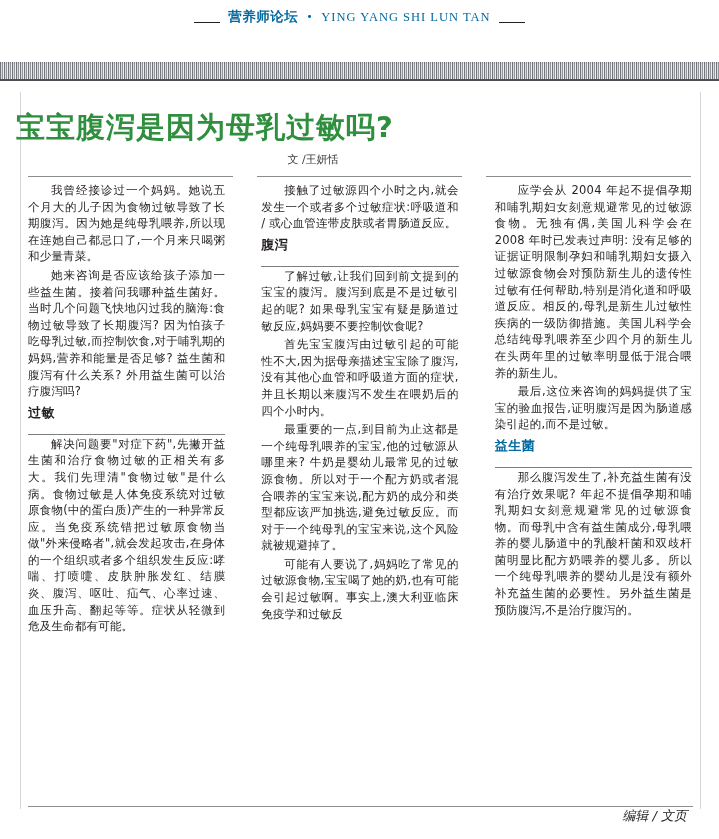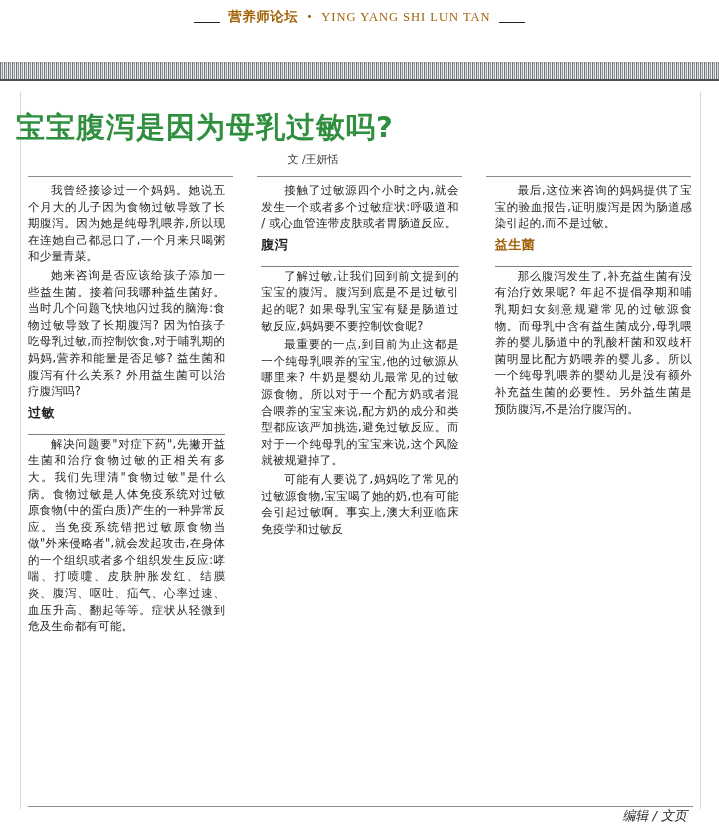--- a/index.html
+++ b/index.html
@@ -33,21 +33,21 @@
     display: flex;
     align-items: center;
     justify-content: center;
   }
   .header-inner {
     display: flex;
     align-items: center;
     gap: 8px;
     font-size: 13px;
     letter-spacing: 0.5px;
-    color: #a16207;
+    color: #0369a1;
   }
   .header-rule {
     display: inline-block;
     width: 26px;
     height: 1px;
     background: #231f20;
     position: relative;
     top: 5px;
   }
   .header-cn {
@@ -166,21 +166,21 @@
     color: #231f20;
     margin: 4px 0 1px 0;
     letter-spacing: 0.5px;
     border-bottom: 1px solid #7c7f82;
     display: block;
     width: 100%;
     padding-bottom: 13px;
     line-height: 17px;
   }
   .subhead.green {
-    color: #a16207;
+    color: #0369a1;
   }
 
   
   .footer {
     position: absolute;
     right: 32px;
     bottom: 14px;
     font-size: 13px;
     color: #231f20;
     font-style: italic;
@@ -247,25 +247,27 @@
       <p>我曾经接诊过一个妈妈。她说五个月大的儿子因为食物过敏导致了长期腹泻。因为她是纯母乳喂养,所以现在连她自己都忌口了,一个月来只喝粥和少量青菜。</p>
       <p>她来咨询是否应该给孩子添加一些益生菌。接着问我哪种益生菌好。当时几个问题飞快地闪过我的脑海:食物过敏导致了长期腹泻? 因为怕孩子吃母乳过敏,而控制饮食,对于哺乳期的妈妈,营养和能量是否足够? 益生菌和腹泻有什么关系? 外用益生菌可以治疗腹泻吗?</p>
       <div class="subhead">过敏</div>
       <p>解决问题要"对症下药",先撇开益生菌和治疗食物过敏的正相关有多大。我们先理清"食物过敏"是什么病。食物过敏是人体免疫系统对过敏原食物(中的蛋白质)产生的一种异常反应。当免疫系统错把过敏原食物当做"外来侵略者",就会发起攻击,在身体的一个组织或者多个组织发生反应:哮喘、打喷嚏、皮肤肿胀发红、结膜炎、腹泻、呕吐、疝气、心率过速、血压升高、翻起等等。症状从轻微到危及生命都有可能。</p>
     </div>
 
     <div class="col">
       <p>接触了过敏源四个小时之内,就会发生一个或者多个过敏症状:呼吸道和 / 或心血管连带皮肤或者胃肠道反应。</p>
       <div class="subhead">腹泻</div>
       <p>了解过敏,让我们回到前文提到的宝宝的腹泻。腹泻到底是不是过敏引起的呢? 如果母乳宝宝有疑是肠道过敏反应,妈妈要不要控制饮食呢?</p>
+      <p>首先宝宝腹泻由过敏引起的可能性不大,因为据母亲描述宝宝除了腹泻,没有其他心血管和呼吸道方面的症状,并且长期以来腹泻不发生在喂奶后的四个小时内。</p>
       <p>最重要的一点,到目前为止这都是一个纯母乳喂养的宝宝,他的过敏源从哪里来? 牛奶是婴幼儿最常见的过敏源食物。所以对于一个配方奶或者混合喂养的宝宝来说,配方奶的成分和类型都应该严加挑选,避免过敏反应。而对于一个纯母乳的宝宝来说,这个风险就被规避掉了。</p>
       <p>可能有人要说了,妈妈吃了常见的过敏源食物,宝宝喝了她的奶,也有可能会引起过敏啊。事实上,澳大利亚临床免疫学和过敏反</p>
     </div>
 
     <div class="col">
+      <p>应学会从 2004 年起不提倡孕期和哺乳期妇女刻意规避常见的过敏源食物。无独有偶,美国儿科学会在 2008 年时已发表过声明: 没有足够的证据证明限制孕妇和哺乳期妇女摄入过敏源食物会对预防新生儿的遗传性过敏有任何帮助,特别是消化道和呼吸道反应。相反的,母乳是新生儿过敏性疾病的一级防御措施。美国儿科学会总结纯母乳喂养至少四个月的新生儿在头两年里的过敏率明显低于混合喂养的新生儿。</p>
       <p>最后,这位来咨询的妈妈提供了宝宝的验血报告,证明腹泻是因为肠道感染引起的,而不是过敏。</p>
       <div class="subhead green">益生菌</div>
       <p>那么腹泻发生了,补充益生菌有没有治疗效果呢? 年起不提倡孕期和哺乳期妇女刻意规避常见的过敏源食物。而母乳中含有益生菌成分,母乳喂养的婴儿肠道中的乳酸杆菌和双歧杆菌明显比配方奶喂养的婴儿多。所以一个纯母乳喂养的婴幼儿是没有额外补充益生菌的必要性。另外益生菌是预防腹泻,不是治疗腹泻的。</p>
     </div>
 
   </div>
 
   <div class="footer-rule"></div>
   <div class="footer">编辑 / 文页</div>
 

